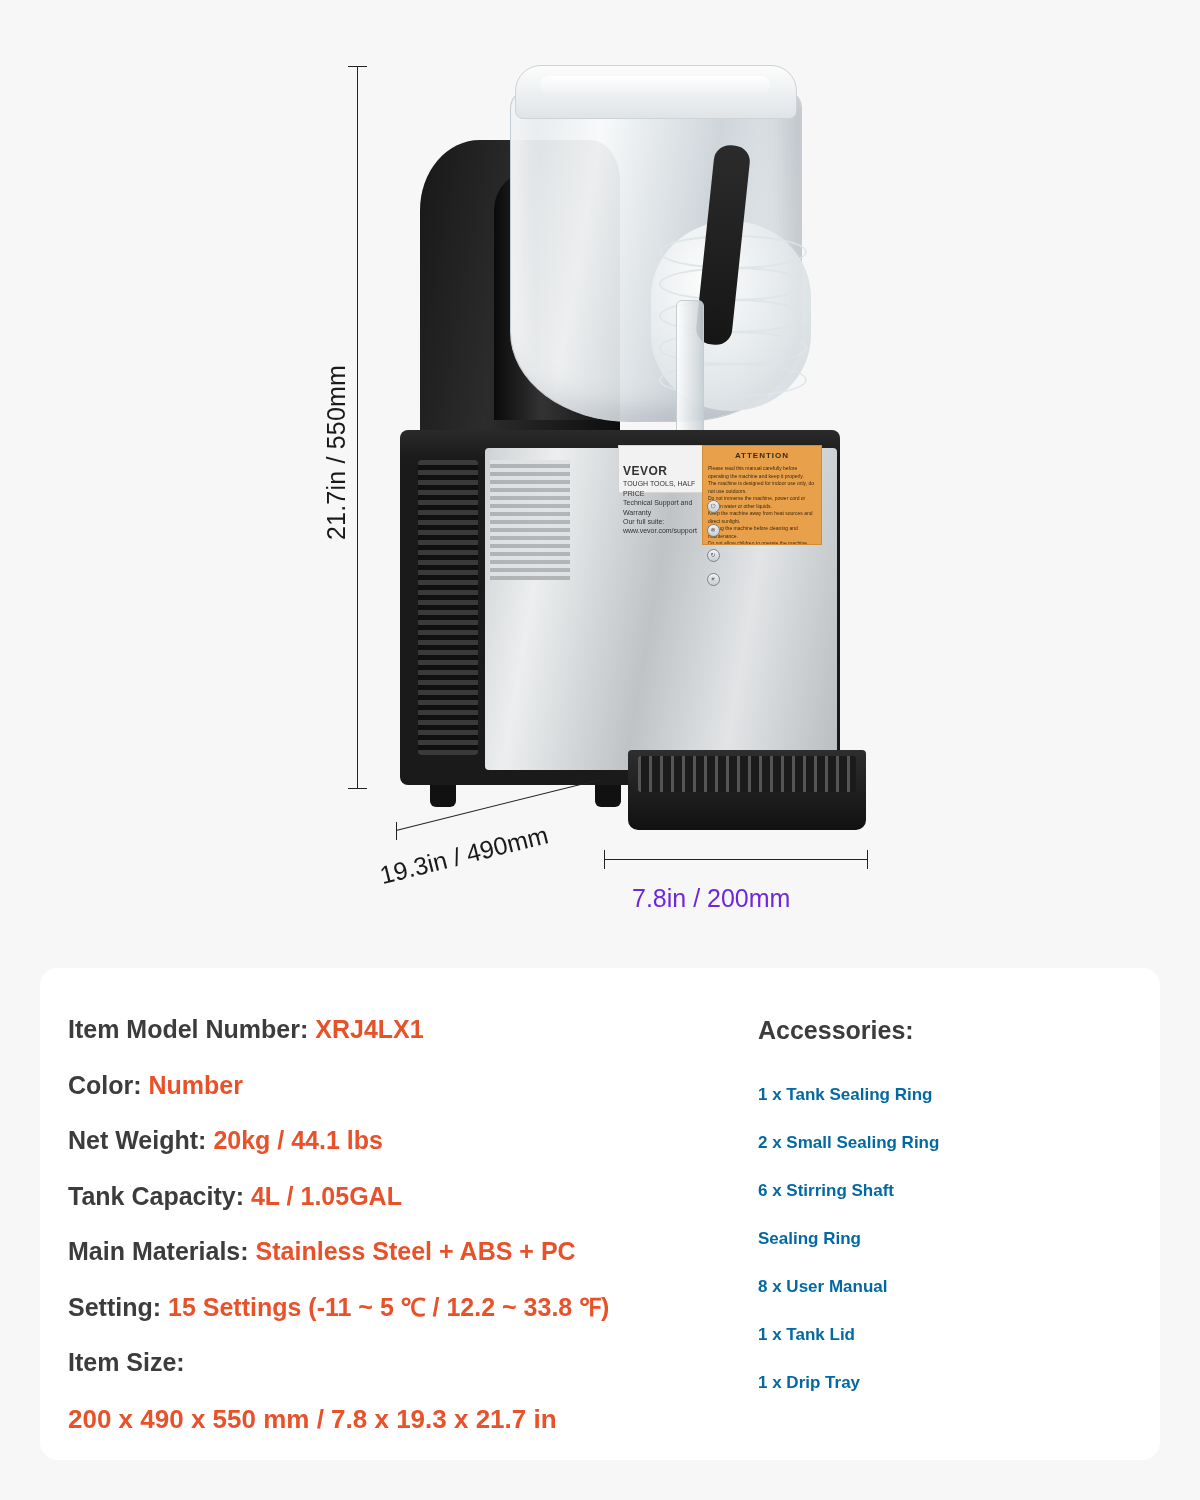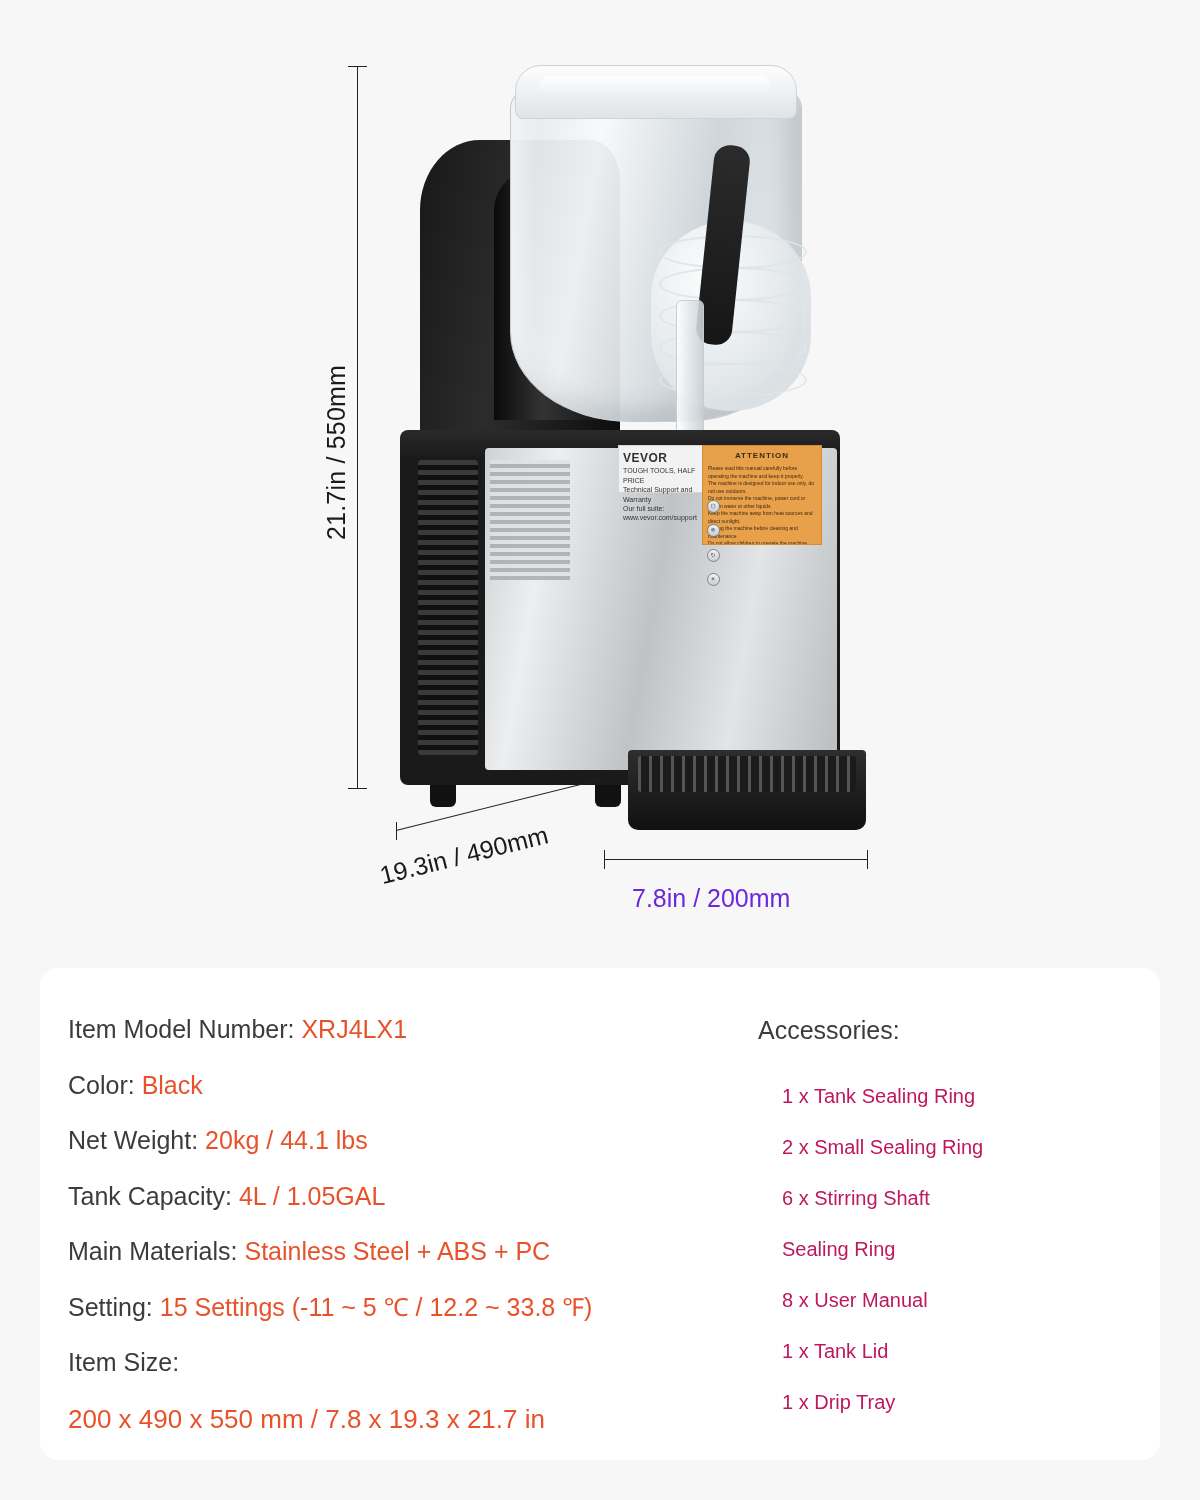--- a/index.html
+++ b/index.html
@@ -168,21 +168,21 @@
     opacity:.85;
   }
   .vevor-label {
     position: absolute;
     left: 228px; top: 385px;
     width: 100px; height: 48px;
     background: #f2f2f2;
     border: 1px solid #d6d6d6;
     font-size: 7px;
     color: #333;
-    padding: 4px 4px;
+    padding: 17px 4px;
     box-sizing: border-box;
     line-height: 1.35;
   }
   .vevor-label b { font-size: 12px; letter-spacing:.5px;}
   .attention-label {
     position: absolute;
     left: 312px; top: 385px;
     width: 120px; height: 100px;
     background: #e9a04a;
     border: 1px solid #d18c34;
@@ -235,20 +235,21 @@
 
   
   .spec-card {
     position: absolute;
     left: 40px;
     top: 968px;
     width: 1120px;
     height: 492px;
     background: #ffffff;
     border-radius: 18px;
+    font-weight: bold;
   }
   .spec-cols {
     display: flex;
     padding: 48px 0 0 0;
   }
   .col-left { width: 690px; padding-left: 28px; }
   .col-right { width: 400px; }
   .spec-row {
     font-size: 25px;
     color: #3c3c3c;
@@ -256,24 +257,23 @@
     line-height: 1.1;
     white-space: nowrap;
   }
   .spec-row .val { color: #e8522b; }
   .acc-title {
     font-size: 25px;
     color: #3c3c3c;
     margin-bottom: 40px;
   }
   .acc-item {
-    font-size: 20px;
-    color: #be185d;
+    font-size: 17px;
+    color: #0369a1;
     margin-bottom: 28px;
-    margin-left: 24px;
   }
   .size-val { color:#e8522b; font-size:26px; }
 </style>
 </head>
 <body>
 
 <div class="product-area">
 
   <div class="dim-line-v" style="left:357px; top:66px; height:722px;"></div>
   <div class="tick" style="left:348px; top:66px; width:19px; height:1px; background:#222;"></div>
@@ -341,21 +341,21 @@
   <div class="dim-label-h" style="left:632px; top:884px;">7.8in / 200mm</div>
 </div>
 
 <div class="spec-card">
   <div class="spec-cols">
     <div class="col-left">
       <div class="spec-row">
         <span>Item Model Number: </span><span class="val">XRJ4LX1</span>
       </div>
       <div class="spec-row">
-        <span>Color: </span><span class="val">Black</span>
+        <span>Color: </span><span class="val">Number</span>
       </div>
       <div class="spec-row">
         <span>Net Weight: </span><span class="val">20kg / 44.1 lbs</span>
       </div>
       <div class="spec-row">
         <span>Tank Capacity: </span><span class="val">4L / 1.05GAL</span>
       </div>
       <div class="spec-row">
         <span>Main Materials: </span><span class="val">Stainless Steel + ABS + PC</span>
       </div>

